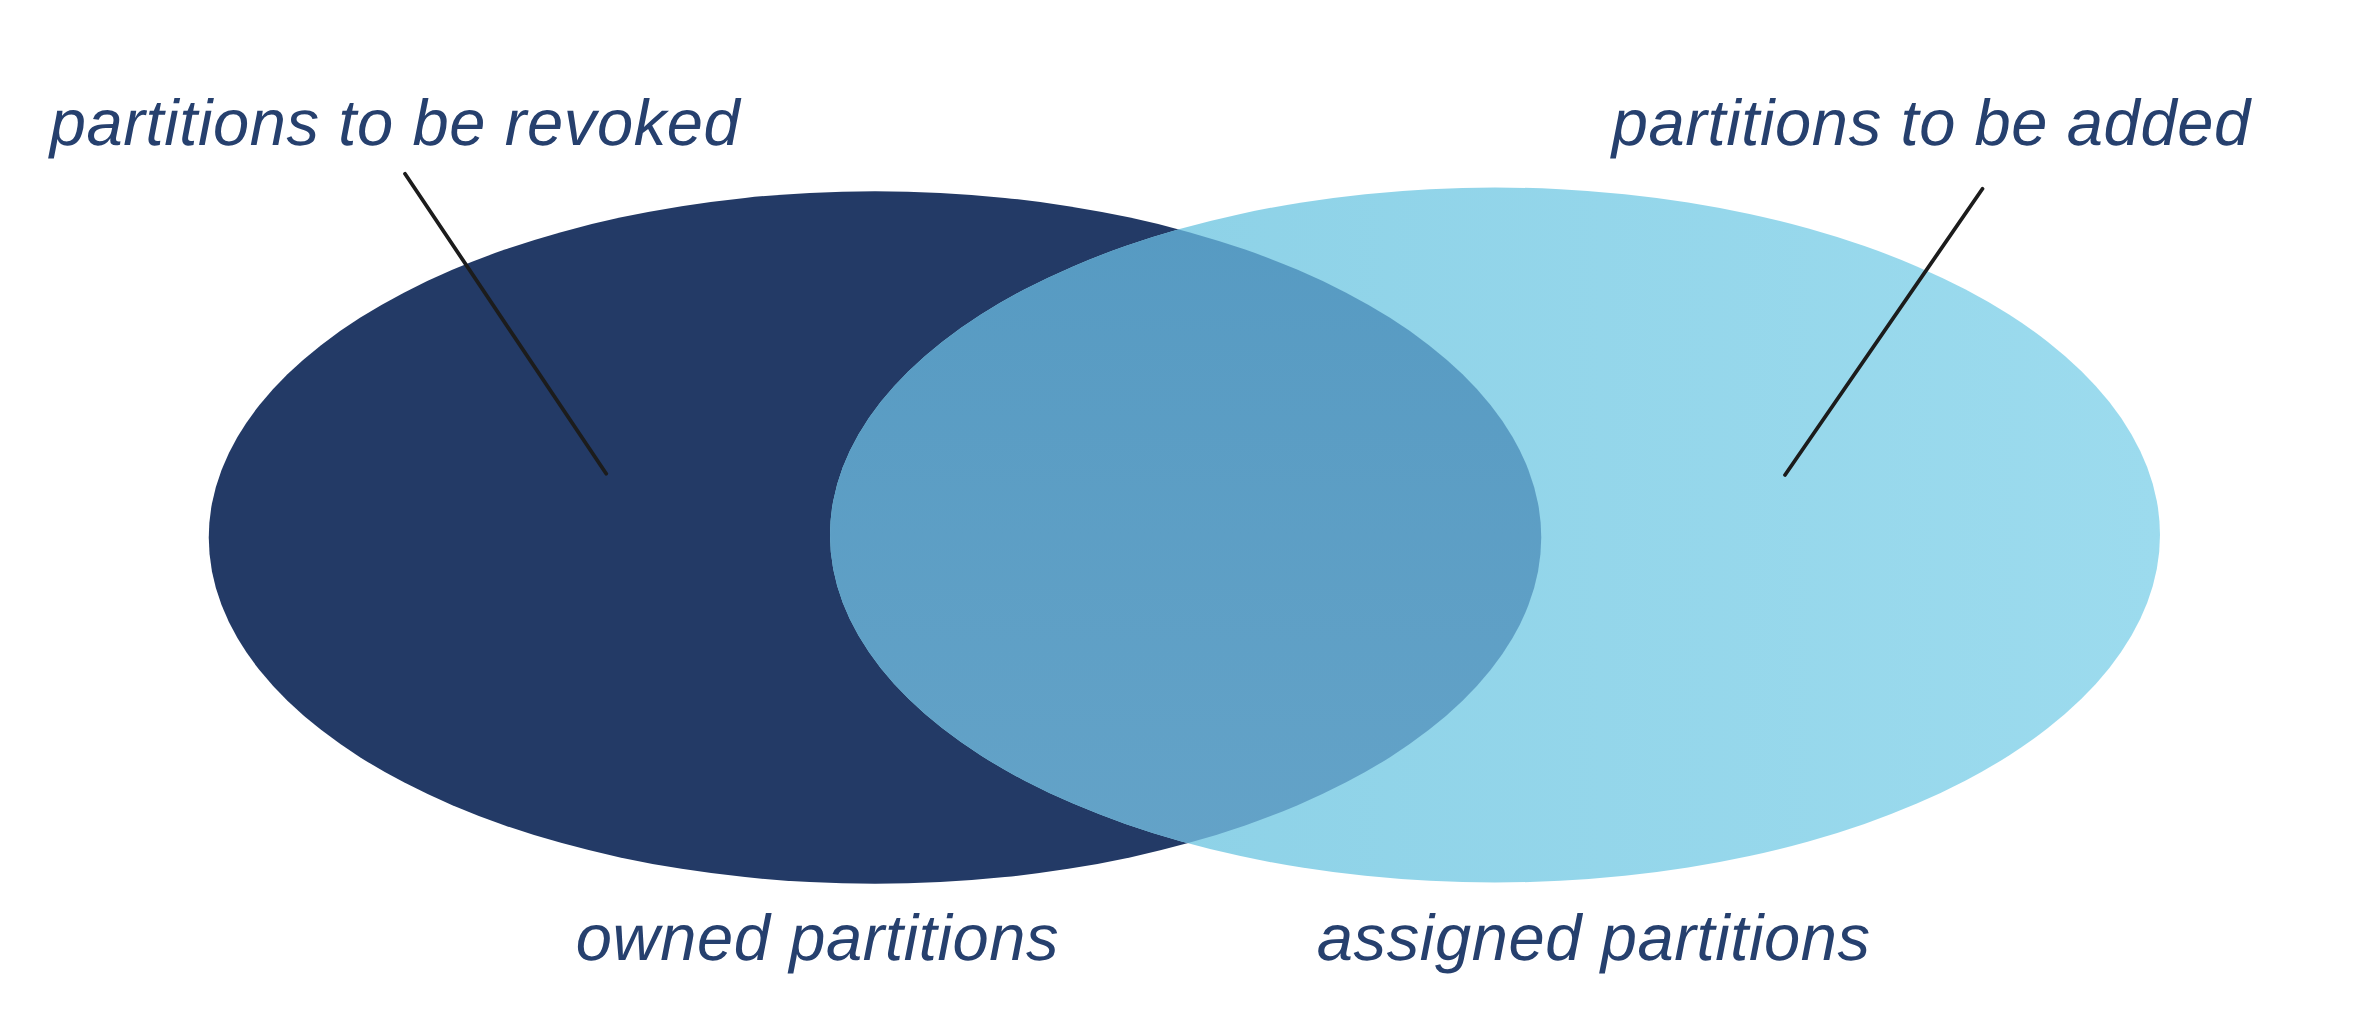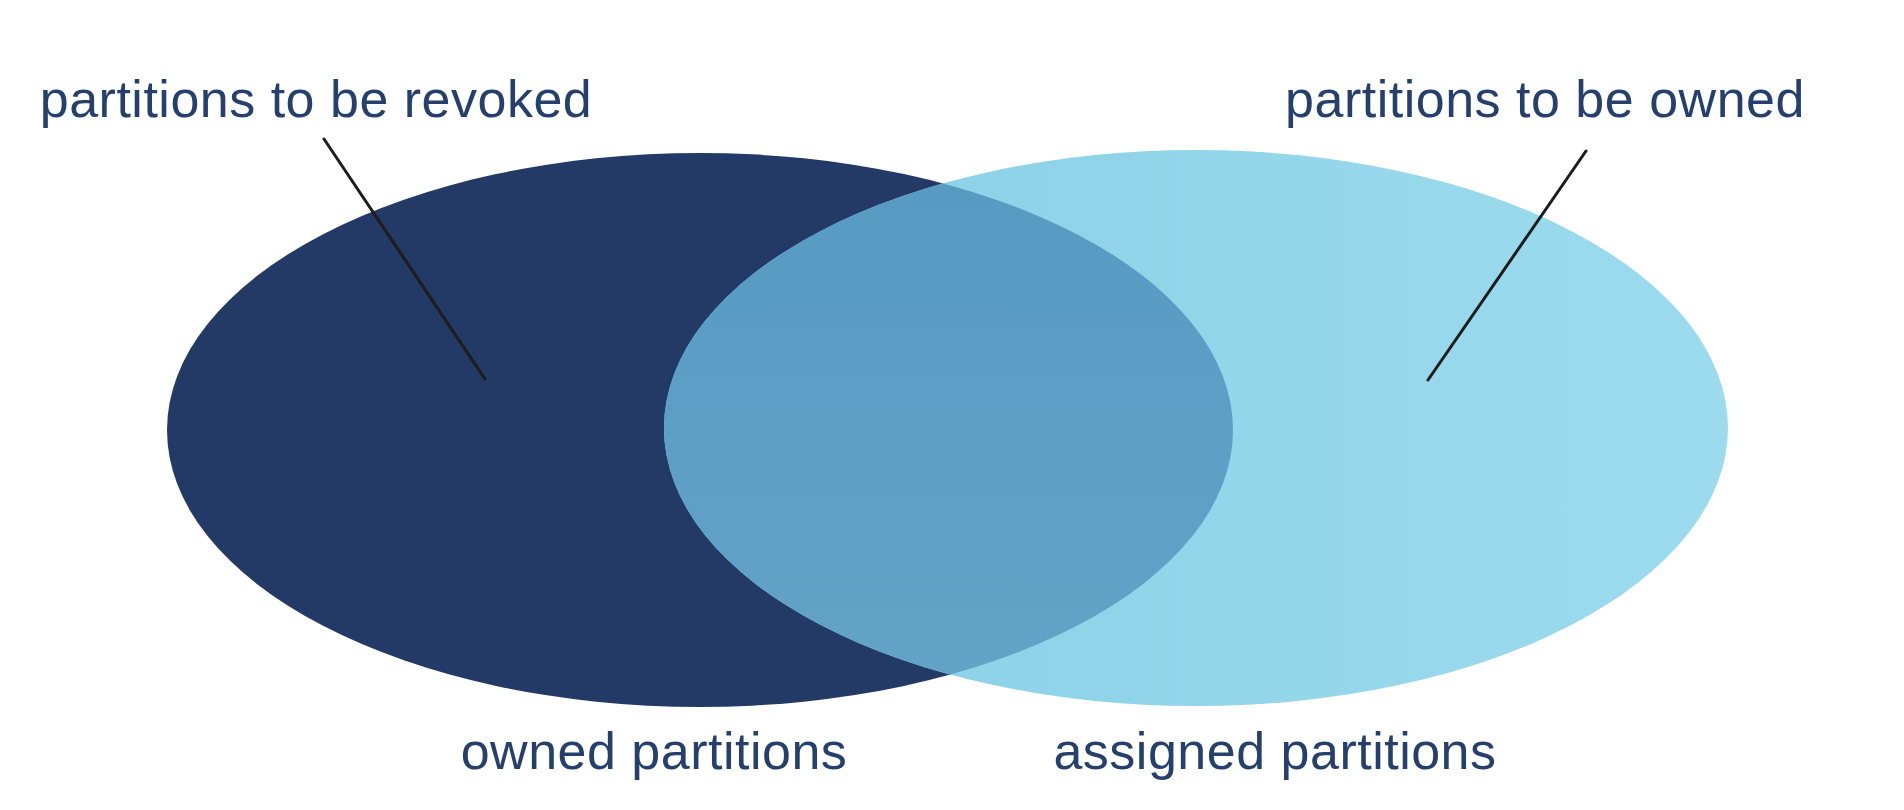--- a/index.html
+++ b/index.html
@@ -16,20 +16,21 @@
     font-family: "Liberation Sans", sans-serif;
   }
   .venn-svg {
     position: absolute;
     left: 0;
     top: 0;
   }
   .lbl {
     position: absolute;
     transform: translateX(-50%);
+    font-style: italic;
     font-size: 52px;
     line-height: 1.15;
     white-space: nowrap;
     color: #26406e;
     letter-spacing: 0.5px;
   }
   .lbl-top-left    { left: 316px;  top: 70px; }
   .lbl-top-right   { left: 1545px; top: 70px; }
   .lbl-center      { left: 957px;  top: 376px; }
   .lbl-bottom-left { left: 654px;  top: 722px; }
@@ -61,20 +62,20 @@
 
     <ellipse cx="1196" cy="428" rx="532" ry="278" fill="url(#lensGrad)" clip-path="url(#ownedClip)"></ellipse>
 
     <line x1="324" y1="139" x2="485" y2="379" stroke-width="3" stroke-linecap="round" stroke="#1c1c1c"></line>
 
     <line x1="1586" y1="151" x2="1428" y2="380" stroke-width="3" stroke-linecap="round" stroke="#1c1c1c"></line>
   </svg>
 
   <div class="lbl lbl-top-left" style="color: rgb(38, 64, 110);">partitions to be revoked</div>
 
-  <div class="lbl lbl-top-right" style="color: rgb(38, 64, 110);">partitions to be owned</div>
+  <div class="lbl lbl-top-right" style="color: rgb(38, 64, 110);">partitions to be added</div>
 
 
   <div class="lbl lbl-bottom-right" style="color: rgb(38, 64, 110);">assigned partitions</div>
 
   <div class="lbl lbl-bottom-left" style="color: rgb(38, 64, 110);">owned partitions</div>
 
 </div>
 
 </body></html>

